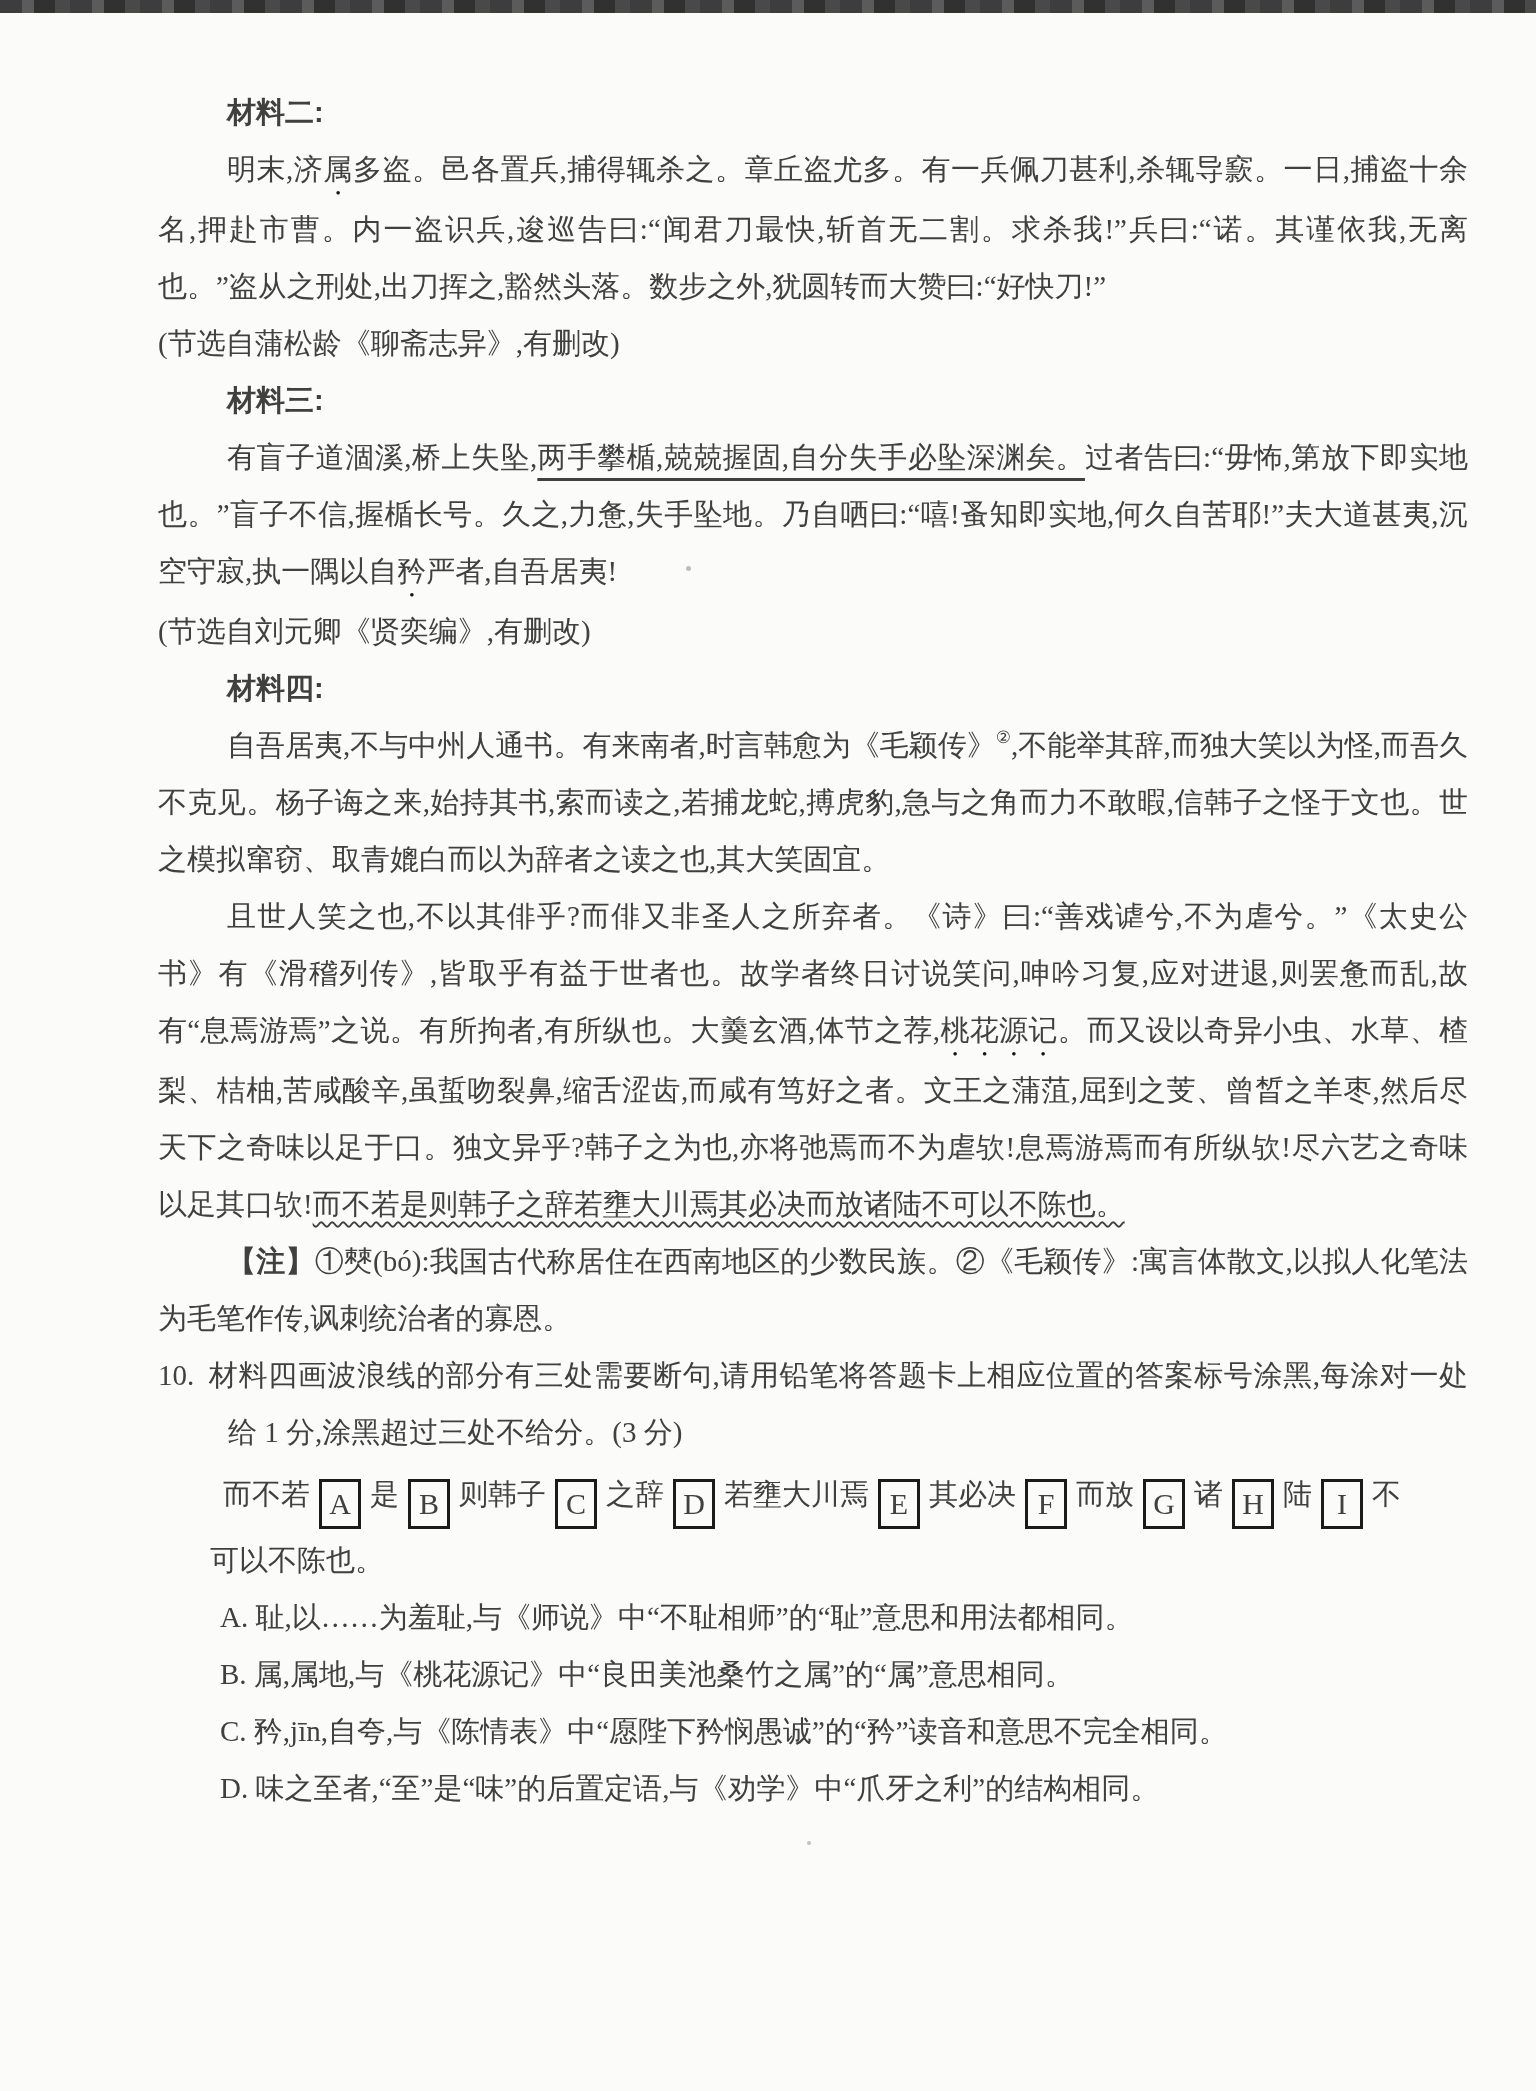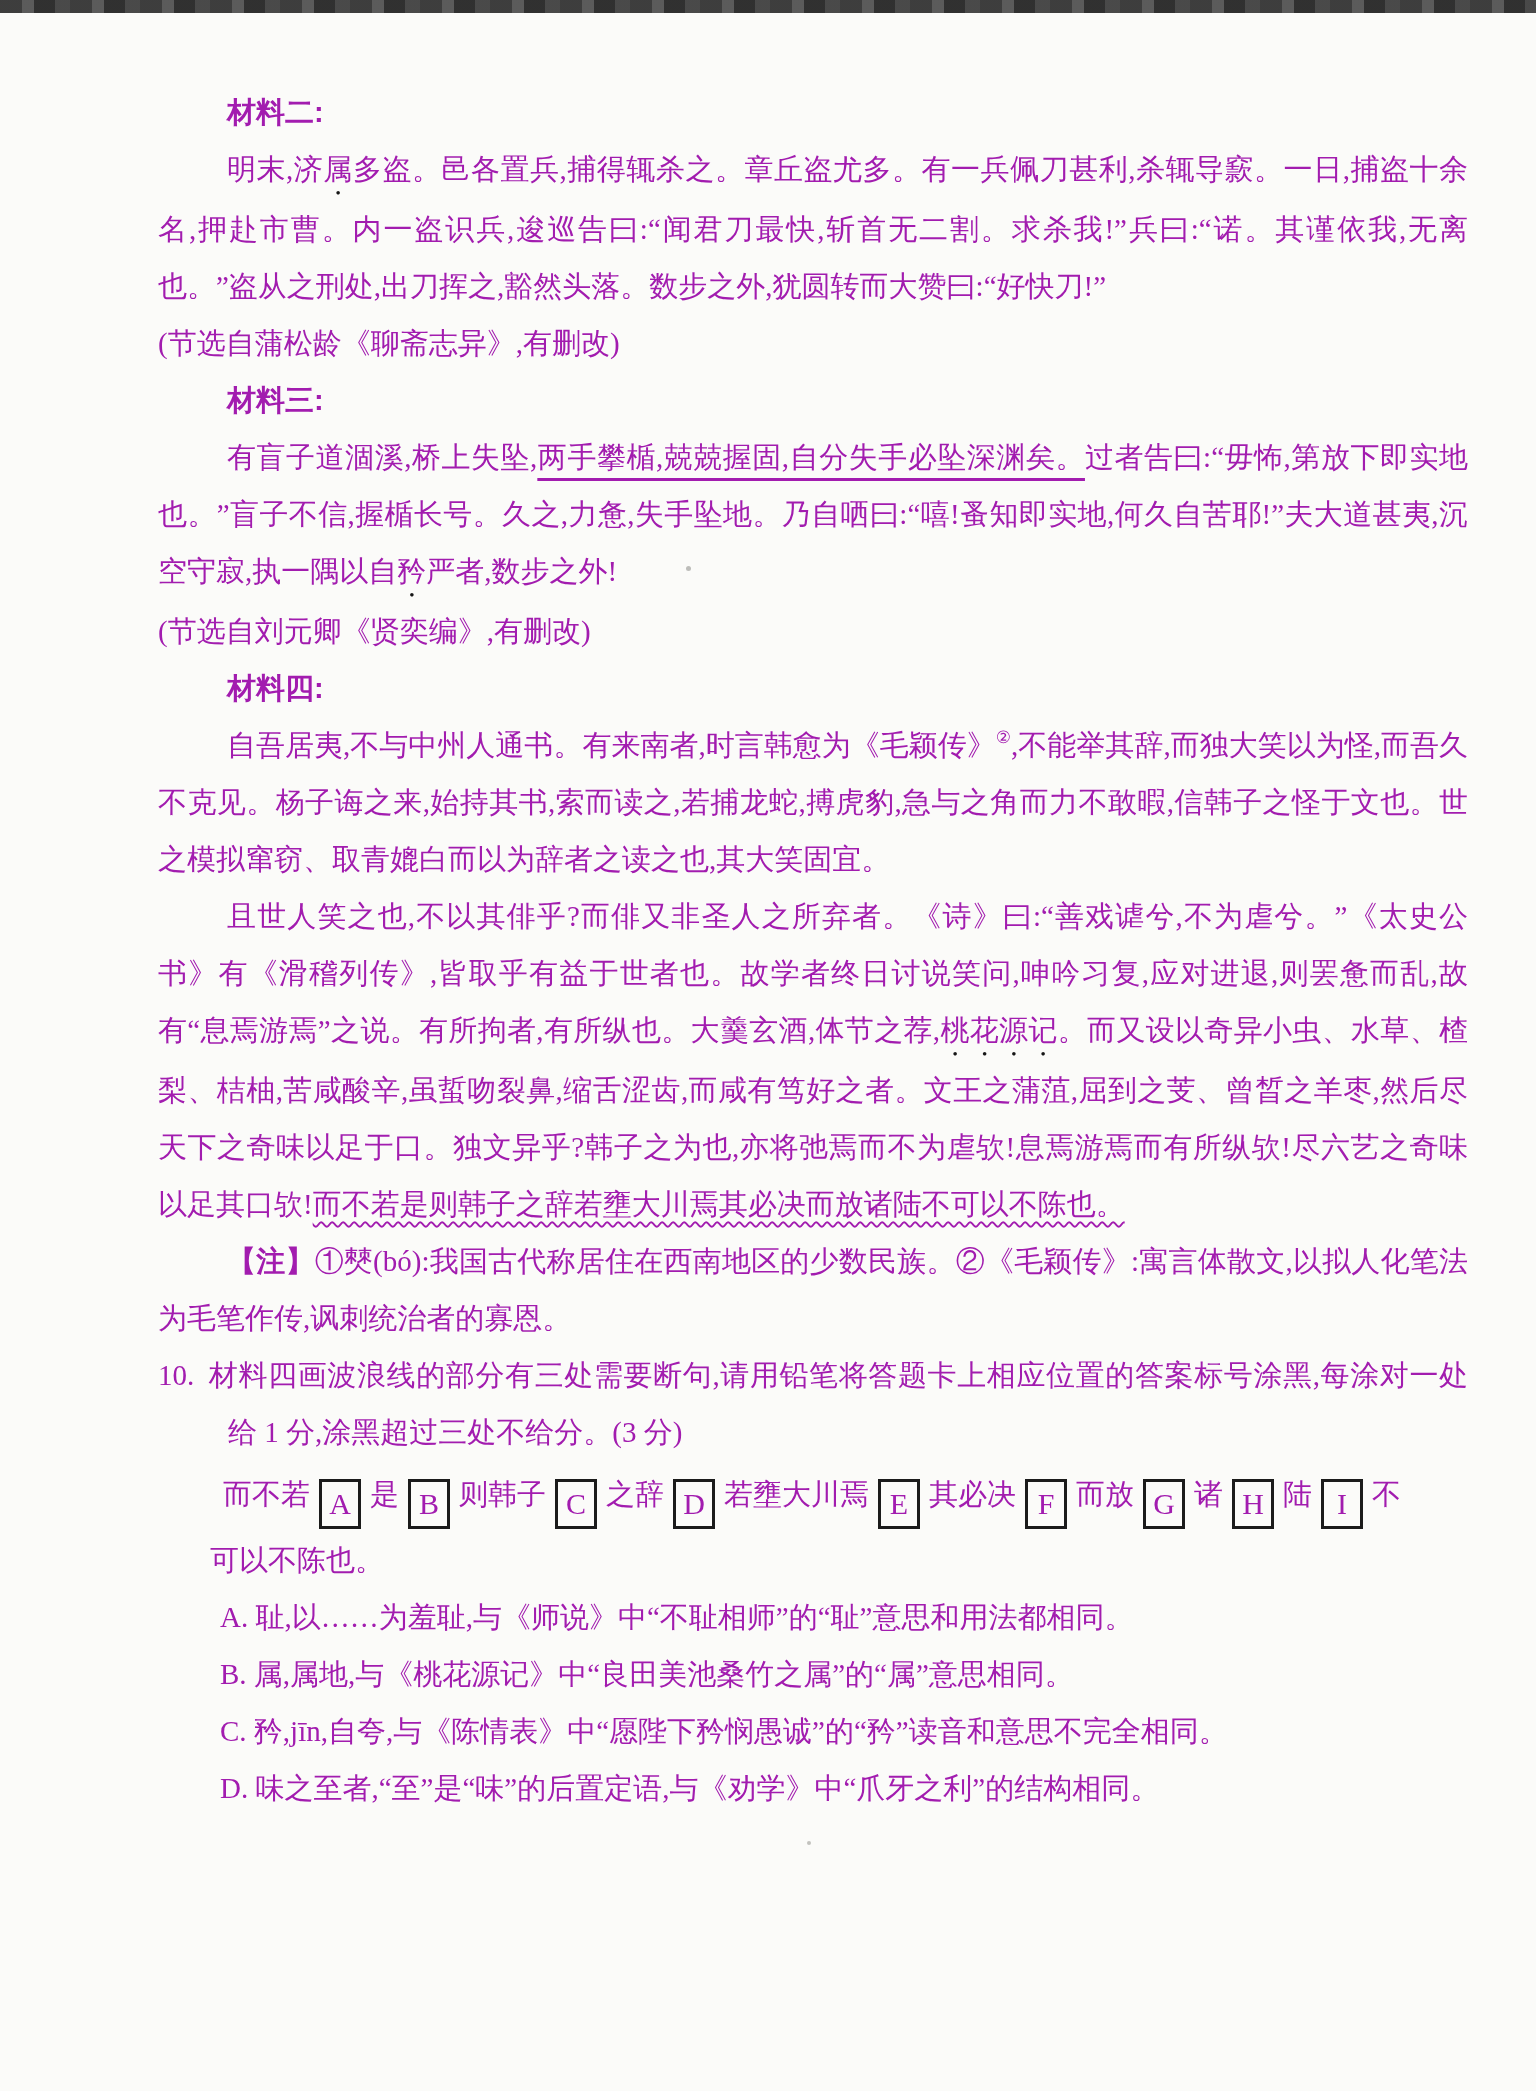--- a/index.html
+++ b/index.html
@@ -3,21 +3,21 @@
 <meta charset="utf-8">
 <style>
   html,body{margin:0;padding:0;background:#e8e8e6;}
   .page{
     position:relative;
     width:1536px;height:2091px;
     margin:0 auto;
     background:#fbfbf9;
     overflow:hidden;
     font-family:"Liberation Serif","DejaVu Serif",serif;
-    color:#a21caf;
+    color:#404040;
   }
   .scan-top{
     position:absolute;top:0;left:0;right:0;height:13px;
     background:repeating-linear-gradient(90deg,#2d2d2d 0 22px,#4d4d4d 22px 34px,#1f1f1f 34px 55px,#3a3a3a 55px 70px);
     opacity:.92;
   }
   .content{
     position:absolute;top:84px;left:158px;width:1310px;
     font-size:29px;line-height:57px;
     text-align:justify;
@@ -90,21 +90,21 @@
   <div class="content">
 
     <section>
       <p class="heading indent">材料二:</p>
       <p class="indent"><span>明末,济</span><span class="dot-under">属</span><span>多盗。邑各置兵,捕得辄杀之。章丘盗尤多。有一兵佩刀甚利,杀辄导窾。一日,捕盗十余名,押赴市曹。内一盗识兵,逡巡告曰:“闻君刀最快,斩首无二割。求杀我!”兵曰:“诺。其谨依我,无离也。”盗从之刑处,出刀挥之,豁然头落。数步之外,犹圆转而大赞曰:“好快刀!”</span></p>
       <p class="source pr-44">(节选自蒲松龄《聊斋志异》,有删改)</p>
     </section>
 
     <section>
       <p class="heading indent">材料三:</p>
-      <p class="indent"><span>有盲子道涸溪,桥上失坠,</span><span class="u-solid">两手攀楯,兢兢握固,自分失手必坠深渊矣。</span><span>过者告曰:“毋怖,第放下即实地也。”盲子不信,握楯长号。久之,力惫,失手坠地。乃自哂曰:“嘻!蚤知即实地,何久自苦耶!”夫大道甚夷,沉空守寂,执一隅以自</span><span class="dot-under">矜</span><span>严者,数步之外!</span></p>
+      <p class="indent"><span>有盲子道涸溪,桥上失坠,</span><span class="u-solid">两手攀楯,兢兢握固,自分失手必坠深渊矣。</span><span>过者告曰:“毋怖,第放下即实地也。”盲子不信,握楯长号。久之,力惫,失手坠地。乃自哂曰:“嘻!蚤知即实地,何久自苦耶!”夫大道甚夷,沉空守寂,执一隅以自</span><span class="dot-under">矜</span><span>严者,自吾居夷!</span></p>
       <p class="source pr-14">(节选自刘元卿《贤奕编》,有删改)</p>
     </section>
 
     <section>
       <p class="heading indent">材料四:</p>
       <p class="indent"><span>自吾居夷,不与中州人通书。有来南者,时言韩愈为《毛颖传》</span><sup class="note-ref">②</sup><span>,不能举其辞,而独大笑以为怪,而吾久不克见。杨子诲之来,始持其书,索而读之,若捕龙蛇,搏虎豹,急与之角而力不敢暇,信韩子之怪于文也。世之模拟窜窃、取青媲白而以为辞者之读之也,其大笑固宜。</span></p>
       <p class="indent"><span>且世人笑之也,不以其俳乎?而俳又非圣人之所弃者。《诗》曰:“善戏谑兮,不为虐兮。”《太史公书》有《滑稽列传》,皆取乎有益于世者也。故学者终日讨说笑问,呻吟习复,应对进退,则罢惫而乱,故有“息焉游焉”之说。有所拘者,有所纵也。大羹玄酒,体节之荐,</span><span class="dot-under">桃花源记</span><span>。而又设以奇异小虫、水草、楂梨、桔柚,苦咸酸辛,虽蜇吻裂鼻,缩舌涩齿,而咸有笃好之者。文王之蒲菹,屈到之芰、曾晳之羊枣,然后尽天下之奇味以足于口。独文异乎?韩子之为也,亦将弛焉而不为虐欤!息焉游焉而有所纵欤!尽六艺之奇味以足其口欤!</span><span class="u-wavy">而不若是则韩子之辞若壅大川焉其必决而放诸陆不可以不陈也。</span></p>
     </section>
 
     <p class="note indent"><span class="note-label">【注】</span><span>①僰(bó):我国古代称居住在西南地区的少数民族。②《毛颖传》:寓言体散文,以拟人化笔法为毛笔作传,讽刺统治者的寡恩。</span></p>

